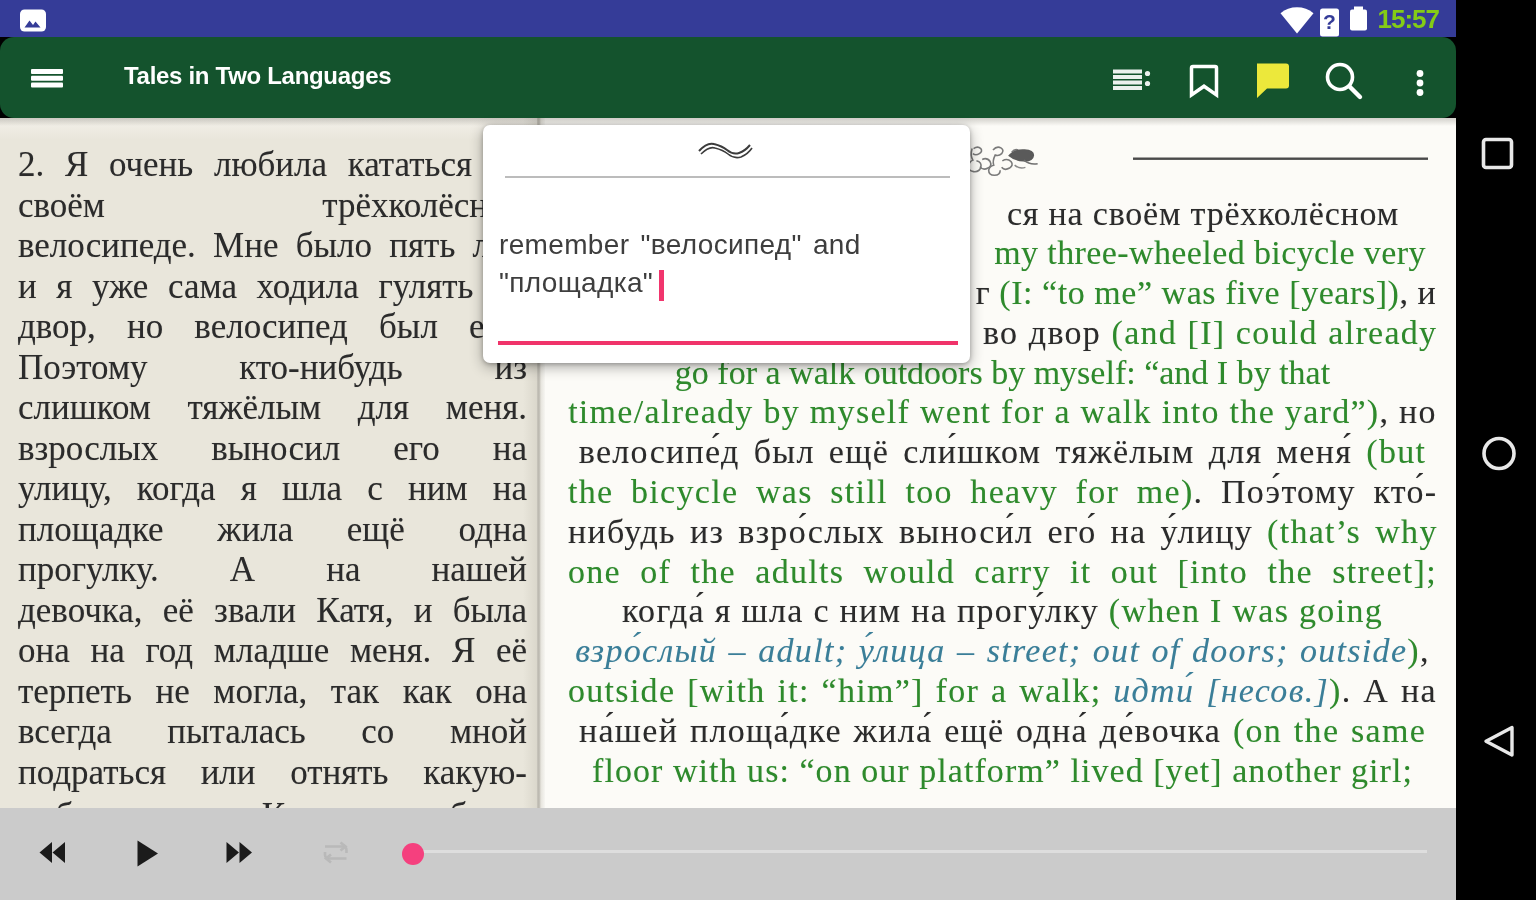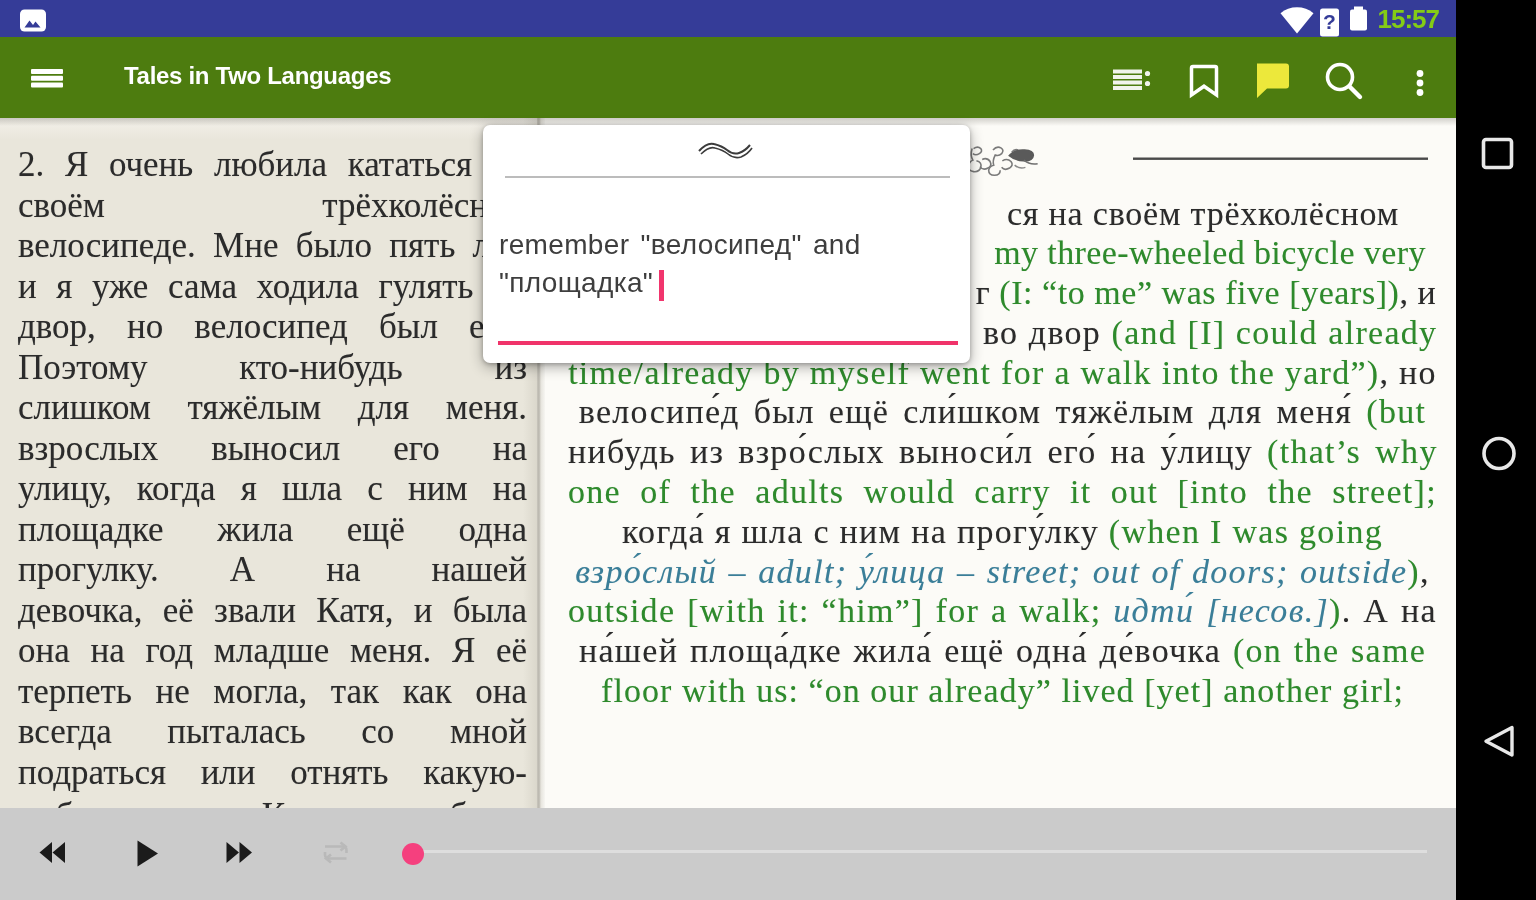--- a/index.html
+++ b/index.html
@@ -3,21 +3,21 @@
 <meta charset="utf-8">
 <style>
   * { margin:0; padding:0; box-sizing:border-box; }
   html,body { width:1536px; height:900px; overflow:hidden; background:#000; }
   #stage { position:absolute; left:0; top:0; width:1536px; height:900px; background:#000;
            font-family:"Liberation Sans", sans-serif; }
   
   #status { position:absolute; left:0; top:0; width:1456px; height:37px; background:#353c98; }
   #time { position:absolute; right:17px; top:4px; color:#84cc16; font-size:26px; font-weight:bold; letter-spacing:-1px;}
   
-  #appbar { position:absolute; left:0; top:37px; width:1456px; height:81px; background:#4d7c0f; }
+  #appbar { position:absolute; left:0; top:37px; width:1456px; height:81px; background:#14532d;border-radius:14px; }
   #title { position:absolute; left:124px; top:25px; color:#fff; font-size:24px; font-weight:bold; letter-spacing:-0.3px;}
   
   #content { position:absolute; left:0; top:118px; width:1456px; height:690px; background:#fcfbf7; }
   #leftcol { position:absolute; left:0; top:0; width:537px; height:690px;
              background:linear-gradient(180deg,#f3f1ea 0,#e9e6db 22px),#e9e6db; background-repeat:no-repeat; }
   #leftshade { position:absolute; right:0; top:0; width:14px; height:690px;
              background:linear-gradient(90deg, rgba(0,0,0,0) 0, rgba(90,85,70,0.10) 100%); }
   #divider { position:absolute; left:537px; top:0; width:8px; height:690px;
              background:linear-gradient(90deg,#c9c6bd 0,#b9b6ad 2px,#e7e5de 4px,#f7f6f2 8px); }
   #topshadow { position:absolute; left:0; top:0; width:1456px; height:8px;
@@ -90,29 +90,31 @@
       <path d="M1043 46 q8 7 19 5" stroke="#6f6f6f" stroke-width="2" fill="none"></path>
       <path d="M1030 53 q7 6 15 3" stroke="#8a8a8a" stroke-width="2" fill="none"></path>
       </g>
       <rect x="1133" y="39.5" width="295" height="2.4" fill="#4a4a4a"></rect>
     </svg>
     <div id="righttext">
       <div class="rl" id="r1" style="letter-spacing:0.8px"><span class="sp" style="width:401px"></span>ся на своём трёхколёсном</div>
       <div class="rl" id="r2" style="letter-spacing:0.4px"><span class="sp" style="width:415px"></span><span class="gr">my three-wheeled bicycle very</span></div>
       <div class="rl" id="r3" style="letter-spacing:0.55px"><span class="sp" style="width:407px"></span>г <span class="gr">(I: “to me” was five [years])</span>, и</div>
       <div class="rl" id="r4" style="word-spacing:0.6px"><span class="sp" style="width:415px"></span>во двор <span class="gr">(and [I] could already</span></div>
+      <div class="rl" id="r5" style="letter-spacing:0px"><span class="gr">go for a walk outdoors by myself: “and I by that</span></div>
       <div class="rl" id="r6"><span class="gr">time/already by myself went for a walk into the yard”)</span>, но</div>
       <div class="rl" id="r7" style="word-spacing:4.3px">велосипе́д был ещё сли́шком тяжёлым для меня́ <span class="gr">(but</span></div>
+      <div class="rl" id="r8" style="word-spacing:7.8px"><span class="gr">the bicycle was still too heavy for me)</span>. Поэ́тому кто́-</div>
       <div class="rl" id="r9" style="word-spacing:4.3px">нибудь из взро́слых выноси́л его́ на у́лицу <span class="gr">(that’s why</span></div>
       <div class="rl" id="r10" style="word-spacing:9.5px"><span class="gr">one of the adults would carry it out [into the street];</span></div>
       <div class="rl" id="r12">когда́ я шла с ним на прогу́лку <span class="gr">(when I was going</span></div>
       <div class="rl" id="r11" style="word-spacing:1.6px"><span class="tl">взро́слый – adult; у́лица – street; out of doors; outside</span><span class="gr">)</span>,</div>
       <div class="rl" id="r13" style="word-spacing:2.1px"><span class="gr">outside [with it: “him”] for a walk; </span><span class="tl">идти́ [несов.]</span><span class="gr">)</span>. А на</div>
       <div class="rl" id="r14" style="word-spacing:1.9px">на́шей площа́дке жила́ ещё одна́ де́вочка <span class="gr">(on the same</span></div>
-      <div class="rl" id="r15" style="letter-spacing:1.05px"><span class="gr">floor with us: “on our already” lived [yet] another girl;</span></div>
+      <div class="rl" id="r15" style="letter-spacing:1.05px"><span class="gr">floor with us: “on our platform” lived [yet] another girl;</span></div>
     </div>
     <div id="topshadow"></div>
   </div>
 
   <div id="player">
     <div id="track"></div>
     <svg width="1456" height="92" viewBox="0 0 1456 92">
       <g fill="#1b1b1b">
         <path d="M52 34 L39.5 44.5 L52 55 Z"></path>
         <path d="M65 34 L52.5 44.5 L65 55 Z"></path>

